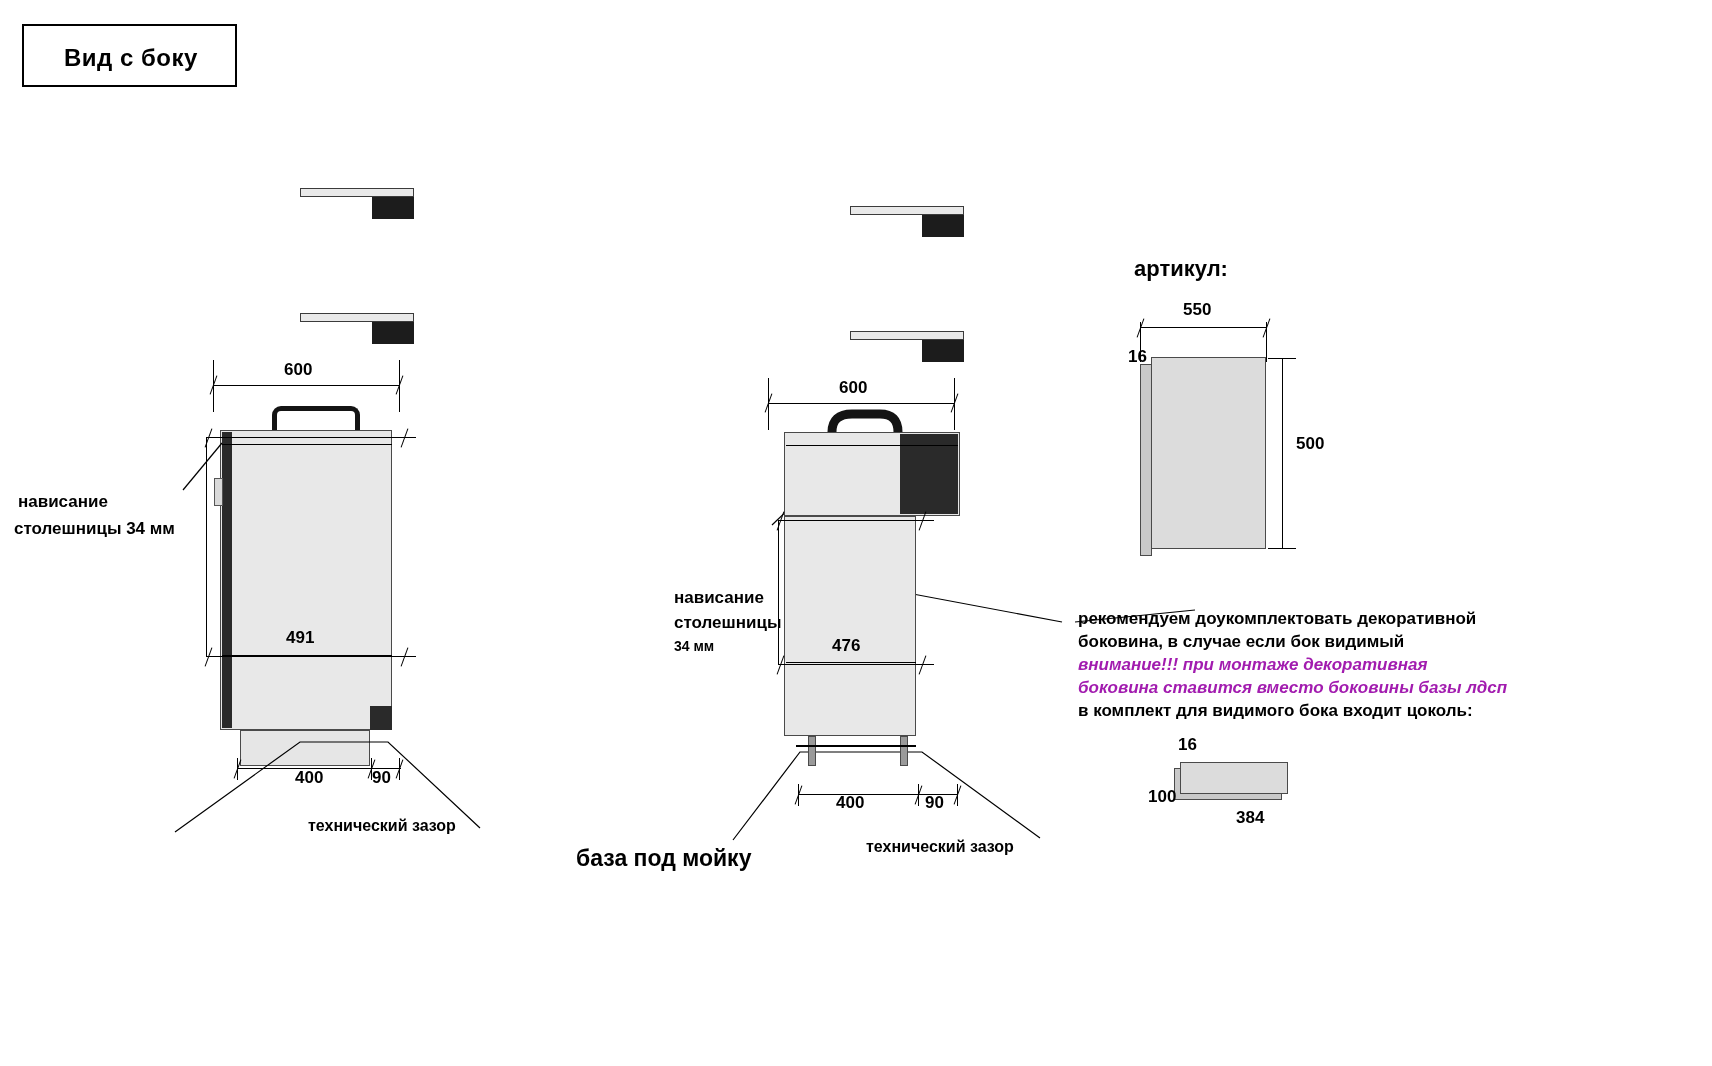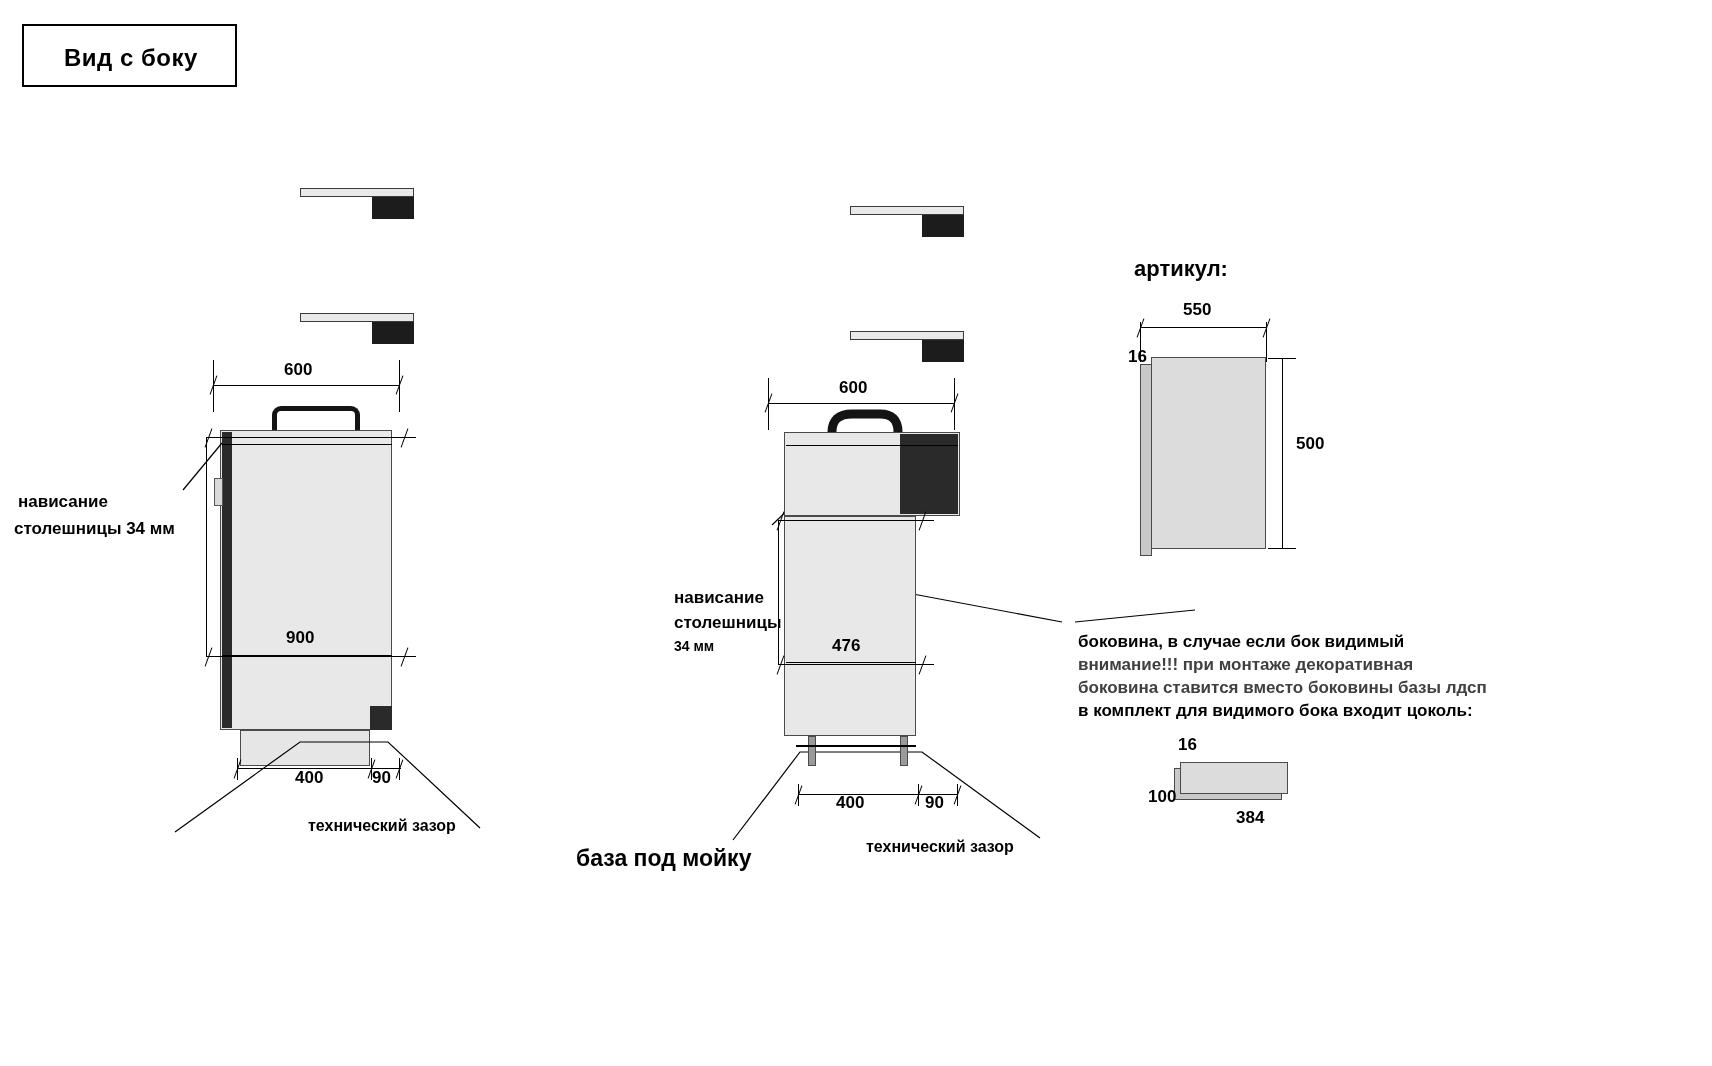--- a/index.html
+++ b/index.html
@@ -107,21 +107,21 @@
     width: 1px; height: 20px;
     background: #000;
     transform: rotate(20deg);
   }
   .ext {
     position: absolute;
     background: #000;
   }
 
   
-  .red { color: #404040; }
+  .red { color: #a21caf; font-style: italic; }
 
   svg.overlay {
     position: absolute;
     left: 0; top: 0;
     width: 1712px; height: 1066px;
     pointer-events: none;
   }
 </style>
 </head>
 <body>
@@ -155,21 +155,21 @@
   <div class="tick" style="left:399px; top:375px;"></div>
   <div class="txt dimtxt" style="left:284px; top:360px;">600</div>
 
   <div class="ext" style="left:206px; top:437px; width:1px; height:220px;"></div>
   <div class="ext" style="left:206px; top:437px; width:210px; height:1px;"></div>
   <div class="ext" style="left:206px; top:656px; width:210px; height:1px;"></div>
   <div class="tick" style="left:208px; top:428px;"></div>
   <div class="tick" style="left:208px; top:647px;"></div>
   <div class="tick" style="left:404px; top:428px;"></div>
   <div class="tick" style="left:404px; top:647px;"></div>
-  <div class="txt dimtxt" style="left:286px; top:628px;">900</div>
+  <div class="txt dimtxt" style="left:286px; top:628px;">491</div>
 
   <div class="ext" style="left:237px; top:768px; width:147px; height:1px;"></div>
   <div class="ext" style="left:237px; top:758px; width:1px; height:22px;"></div>
   <div class="ext" style="left:371px; top:758px; width:1px; height:22px;"></div>
   <div class="ext" style="left:399px; top:758px; width:1px; height:22px;"></div>
   <div class="ext" style="left:371px; top:768px; width:30px; height:1px;"></div>
   <div class="tick" style="left:237px; top:759px;"></div>
   <div class="tick" style="left:371px; top:759px;"></div>
   <div class="tick" style="left:399px; top:759px;"></div>
   <div class="txt dimtxt" style="left:295px; top:768px;">400</div>
@@ -260,20 +260,21 @@
   <div class="tick" style="left:1266px; top:318px;"></div>
   <div class="txt dimtxt" style="left:1183px; top:300px;">550</div>
 
   <div class="txt dimtxt" style="left:1128px; top:347px;">16</div>
 
   <div class="ext" style="left:1282px; top:358px; width:1px; height:190px;"></div>
   <div class="ext" style="left:1268px; top:358px; width:28px; height:1px;"></div>
   <div class="ext" style="left:1268px; top:548px; width:28px; height:1px;"></div>
   <div class="txt dimtxt" style="left:1296px; top:434px;">500</div>
 
+  <div class="txt bold" style="left:1078px; top:609px; font-size:17px;">рекомендуем доукомплектовать декоративной</div>
   <div class="txt bold" style="left:1078px; top:632px; font-size:17px;">боковина, в случае если бок видимый</div>
   <div class="txt bold red" style="left:1078px; top:655px; font-size:17px;">внимание!!! при монтаже декоративная</div>
   <div class="txt bold red" style="left:1078px; top:678px; font-size:17px;">боковина ставится вместо боковины базы лдсп</div>
   <div class="txt bold" style="left:1078px; top:701px; font-size:17px;">в комплект для видимого бока входит цоколь:</div>
 
   <div class="panel-edge" style="left:1174px; top:768px; width:108px; height:32px;"></div>
   <div class="panel-face" style="left:1180px; top:762px; width:108px; height:32px;"></div>
 
   <div class="txt dimtxt" style="left:1178px; top:735px;">16</div>
   <div class="txt dimtxt" style="left:1148px; top:787px;">100</div>

